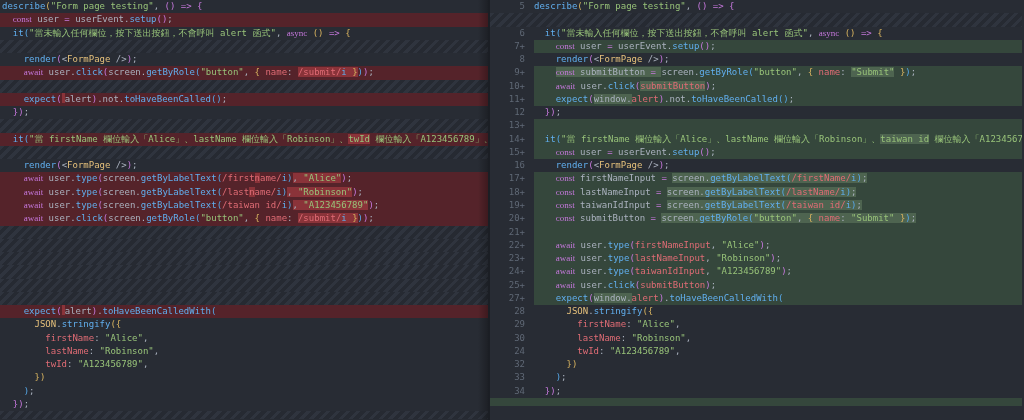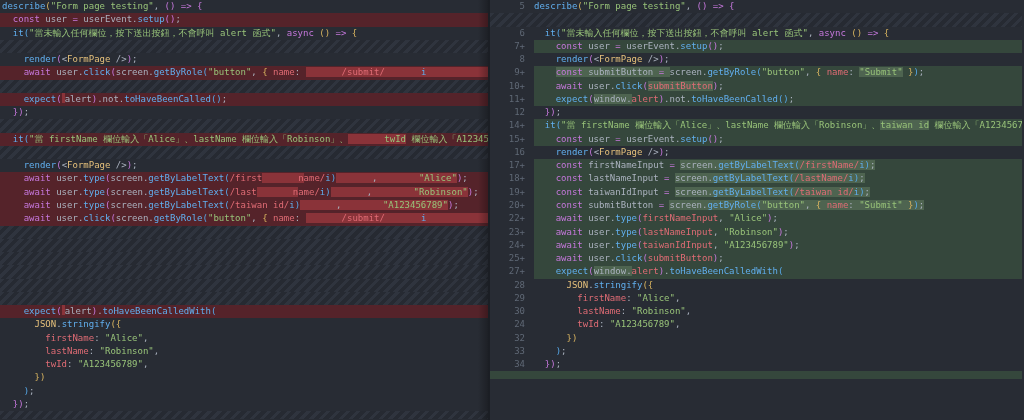--- a/index.html
+++ b/index.html
@@ -19,23 +19,23 @@
   #pane-right{width:532px;}
   .row{display:flex;height:var(--rh);line-height:var(--rh);white-space:pre;}
   .row.sliver{height:8px;}
   .row.del{background:var(--del-line);}
   .row.add{background:var(--add-line);}
   .row.filler{background:repeating-linear-gradient(135deg,#2f343e 0 3px,#262a32 3px 7px);}
   .gutter{flex:0 0 44px;text-align:right;padding-right:9px;box-sizing:border-box;
     color:#5f6875;background:var(--bg);}
   .code{flex:1;overflow:hidden;}
   #pane-left .code{padding-left:2px;}
-  .del .hl{background:var(--del-char);padding-left:36px;}
+  .del .hl{background:var(--del-char);}
   .add .hl{background:var(--add-char);}
-  .tk-kw{color:#c678dd;}
+  .tk-kw{color:#c678dd;font-family:Liberation Serif, serif;}
   .tk-fn{color:#61afef;}
   .tk-id{color:#abb2bf;}
   .tk-prop{color:#e06c75;}
   .tk-str{color:#98c379;}
   .tk-cls{color:#e5c07b;margin-top:44px;}
   .tk-b1{color:#d7b35f;}
   .tk-b2{color:#c678dd;}
   .tk-b3{color:#56a8e8;}
   .tk-op{color:#c678dd;}
   .tk-pun{color:#abb2bf;}
@@ -84,27 +84,29 @@
   <div class="pane" id="pane-right">
       <div class="row ctx"><span class="gutter">5</span><span class="code"><span class="tk-fn">describe</span><span class="tk-b1">(</span><span class="tk-str">"Form page testing"</span><span class="tk-pun">, </span><span class="tk-b2">()</span><span class="tk-pun"> </span><span class="tk-op">=&gt;</span><span class="tk-pun"> </span><span class="tk-b2">{</span></span></div>
       <div class="row filler"></div>
       <div class="row ctx"><span class="gutter">6</span><span class="code"><span class="tk-pun">  </span><span class="tk-fn">it</span><span class="tk-b3">(</span><span class="tk-str">"當未輸入任何欄位，按下送出按鈕，不會呼叫 alert 函式"</span><span class="tk-pun">, </span><span class="tk-kw">async</span><span class="tk-pun"> </span><span class="tk-b1">()</span><span class="tk-pun"> </span><span class="tk-op">=&gt;</span><span class="tk-pun"> </span><span class="tk-b1">{</span></span></div>
       <div class="row add"><span class="gutter">7+</span><span class="code"><span class="tk-pun">    </span><span class="tk-kw">const</span><span class="tk-id"> user </span><span class="tk-op">=</span><span class="tk-id"> userEvent</span><span class="tk-pun">.</span><span class="tk-fn">setup</span><span class="tk-b2">()</span><span class="tk-pun">;</span></span></div>
       <div class="row ctx"><span class="gutter">8</span><span class="code"><span class="tk-pun">    </span><span class="tk-fn">render</span><span class="tk-b2">(</span><span class="tk-pun">&lt;</span><span class="tk-cls">FormPage</span><span class="tk-pun"> /&gt;</span><span class="tk-b2">)</span><span class="tk-pun">;</span></span></div>
       <div class="row add"><span class="gutter">9+</span><span class="code"><span class="tk-pun">    </span><span class="tk-kw hl">const</span><span class="tk-pun hl"> </span><span class="tk-id hl">submitButton</span><span class="tk-pun hl"> </span><span class="tk-op hl">=</span><span class="tk-pun hl"> </span><span class="tk-id">screen</span><span class="tk-pun">.</span><span class="tk-fn">getByRole</span><span class="tk-b3">(</span><span class="tk-str">"button"</span><span class="tk-pun">, </span><span class="tk-b1">{</span><span class="tk-pun"> </span><span class="tk-prop">name</span><span class="tk-pun">: </span><span class="tk-str hl">"Submit"</span><span class="tk-pun"> </span><span class="tk-b1">}</span><span class="tk-b3">)</span><span class="tk-pun">;</span></span></div>
       <div class="row add"><span class="gutter">10+</span><span class="code"><span class="tk-pun">    </span><span class="tk-kw">await</span><span class="tk-pun"> </span><span class="tk-id">user</span><span class="tk-pun">.</span><span class="tk-fn">click</span><span class="tk-b2">(</span><span class="tk-prop hl">submitButton</span><span class="tk-b2">)</span><span class="tk-pun">;</span></span></div>
       <div class="row add"><span class="gutter">11+</span><span class="code"><span class="tk-pun">    </span><span class="tk-fn">expect</span><span class="tk-b2">(</span><span class="tk-id hl">window</span><span class="tk-pun hl">.</span><span class="tk-prop">alert</span><span class="tk-b2">)</span><span class="tk-pun">.</span><span class="tk-id">not</span><span class="tk-pun">.</span><span class="tk-fn">toHaveBeenCalled</span><span class="tk-b3">()</span><span class="tk-pun">;</span></span></div>
       <div class="row ctx"><span class="gutter">12</span><span class="code"><span class="tk-pun">  </span><span class="tk-b2">})</span><span class="tk-pun">;</span></span></div>
+      <div class="row add"><span class="gutter">13+</span><span class="code"></span></div>
       <div class="row add"><span class="gutter">14+</span><span class="code"><span class="tk-pun">  </span><span class="tk-fn">it</span><span class="tk-b3">(</span><span class="tk-str">"當 firstName 欄位輸入「Alice」、lastName 欄位輸入「Robinson」、</span><span class="tk-str hl">taiwan id</span><span class="tk-str"> 欄位輸入「A12345678</span></span></div>
       <div class="row add"><span class="gutter">15+</span><span class="code"><span class="tk-pun">    </span><span class="tk-kw">const</span><span class="tk-id"> user </span><span class="tk-op">=</span><span class="tk-id"> userEvent</span><span class="tk-pun">.</span><span class="tk-fn">setup</span><span class="tk-b2">()</span><span class="tk-pun">;</span></span></div>
       <div class="row ctx"><span class="gutter">16</span><span class="code"><span class="tk-pun">    </span><span class="tk-fn">render</span><span class="tk-b2">(</span><span class="tk-pun">&lt;</span><span class="tk-cls">FormPage</span><span class="tk-pun"> /&gt;</span><span class="tk-b2">)</span><span class="tk-pun">;</span></span></div>
       <div class="row add"><span class="gutter">17+</span><span class="code"><span class="tk-pun">    </span><span class="tk-kw">const</span><span class="tk-id"> firstNameInput </span><span class="tk-op">=</span><span class="tk-pun"> </span><span class="tk-id hl">screen</span><span class="tk-pun hl">.</span><span class="tk-fn hl">getByLabelText</span><span class="tk-b3 hl">(</span><span class="tk-rx hl">/firstName/</span><span class="tk-rxf hl">i</span><span class="tk-b3 hl">)</span><span class="tk-pun hl">;</span></span></div>
       <div class="row add"><span class="gutter">18+</span><span class="code"><span class="tk-pun">    </span><span class="tk-kw">const</span><span class="tk-id"> lastNameInput </span><span class="tk-op">=</span><span class="tk-pun"> </span><span class="tk-id hl">screen</span><span class="tk-pun hl">.</span><span class="tk-fn hl">getByLabelText</span><span class="tk-b3 hl">(</span><span class="tk-rx hl">/lastName/</span><span class="tk-rxf hl">i</span><span class="tk-b3 hl">)</span><span class="tk-pun hl">;</span></span></div>
       <div class="row add"><span class="gutter">19+</span><span class="code"><span class="tk-pun">    </span><span class="tk-kw">const</span><span class="tk-id"> taiwanIdInput </span><span class="tk-op">=</span><span class="tk-pun"> </span><span class="tk-id hl">screen</span><span class="tk-pun hl">.</span><span class="tk-fn hl">getByLabelText</span><span class="tk-b3 hl">(</span><span class="tk-rx hl">/taiwan id/</span><span class="tk-rxf hl">i</span><span class="tk-b3 hl">)</span><span class="tk-pun hl">;</span></span></div>
       <div class="row add"><span class="gutter">20+</span><span class="code"><span class="tk-pun">    </span><span class="tk-kw">const</span><span class="tk-id"> submitButton </span><span class="tk-op">=</span><span class="tk-pun"> </span><span class="tk-id hl">screen</span><span class="tk-pun hl">.</span><span class="tk-fn hl">getByRole</span><span class="tk-b3 hl">(</span><span class="tk-str hl">"button"</span><span class="tk-pun hl">, </span><span class="tk-b1 hl">{</span><span class="tk-pun hl"> </span><span class="tk-prop hl">name</span><span class="tk-pun hl">: </span><span class="tk-str hl">"Submit"</span><span class="tk-pun hl"> </span><span class="tk-b1 hl">}</span><span class="tk-b3 hl">)</span><span class="tk-pun hl">;</span></span></div>
+      <div class="row add"><span class="gutter">21+</span><span class="code"></span></div>
       <div class="row add"><span class="gutter">22+</span><span class="code"><span class="tk-pun">    </span><span class="tk-kw">await</span><span class="tk-pun"> </span><span class="tk-id">user</span><span class="tk-pun">.</span><span class="tk-fn">type</span><span class="tk-b2">(</span><span class="tk-prop">firstNameInput</span><span class="tk-pun">, </span><span class="tk-str">"Alice"</span><span class="tk-b2">)</span><span class="tk-pun">;</span></span></div>
       <div class="row add"><span class="gutter">23+</span><span class="code"><span class="tk-pun">    </span><span class="tk-kw">await</span><span class="tk-pun"> </span><span class="tk-id">user</span><span class="tk-pun">.</span><span class="tk-fn">type</span><span class="tk-b2">(</span><span class="tk-prop">lastNameInput</span><span class="tk-pun">, </span><span class="tk-str">"Robinson"</span><span class="tk-b2">)</span><span class="tk-pun">;</span></span></div>
       <div class="row add"><span class="gutter">24+</span><span class="code"><span class="tk-pun">    </span><span class="tk-kw">await</span><span class="tk-pun"> </span><span class="tk-id">user</span><span class="tk-pun">.</span><span class="tk-fn">type</span><span class="tk-b2">(</span><span class="tk-prop">taiwanIdInput</span><span class="tk-pun">, </span><span class="tk-str">"A123456789"</span><span class="tk-b2">)</span><span class="tk-pun">;</span></span></div>
       <div class="row add"><span class="gutter">25+</span><span class="code"><span class="tk-pun">    </span><span class="tk-kw">await</span><span class="tk-pun"> </span><span class="tk-id">user</span><span class="tk-pun">.</span><span class="tk-fn">click</span><span class="tk-b2">(</span><span class="tk-prop">submitButton</span><span class="tk-b2">)</span><span class="tk-pun">;</span></span></div>
       <div class="row add"><span class="gutter">27+</span><span class="code"><span class="tk-pun">    </span><span class="tk-fn">expect</span><span class="tk-b2">(</span><span class="tk-id hl">window</span><span class="tk-pun hl">.</span><span class="tk-prop">alert</span><span class="tk-b2">)</span><span class="tk-pun">.</span><span class="tk-fn">toHaveBeenCalledWith</span><span class="tk-b3">(</span></span></div>
       <div class="row ctx"><span class="gutter">28</span><span class="code"><span class="tk-pun">      </span><span class="tk-cls">JSON</span><span class="tk-pun">.</span><span class="tk-fn">stringify</span><span class="tk-b1">({</span></span></div>
       <div class="row ctx"><span class="gutter">29</span><span class="code"><span class="tk-pun">        </span><span class="tk-prop">firstName</span><span class="tk-pun">: </span><span class="tk-str">"Alice"</span><span class="tk-pun">,</span></span></div>
       <div class="row ctx"><span class="gutter">30</span><span class="code"><span class="tk-pun">        </span><span class="tk-prop">lastName</span><span class="tk-pun">: </span><span class="tk-str">"Robinson"</span><span class="tk-pun">,</span></span></div>
       <div class="row ctx"><span class="gutter">24</span><span class="code"><span class="tk-pun">        </span><span class="tk-prop">twId</span><span class="tk-pun">: </span><span class="tk-str">"A123456789"</span><span class="tk-pun">,</span></span></div>
       <div class="row ctx"><span class="gutter">32</span><span class="code"><span class="tk-pun">      </span><span class="tk-b1">})</span></span></div>

